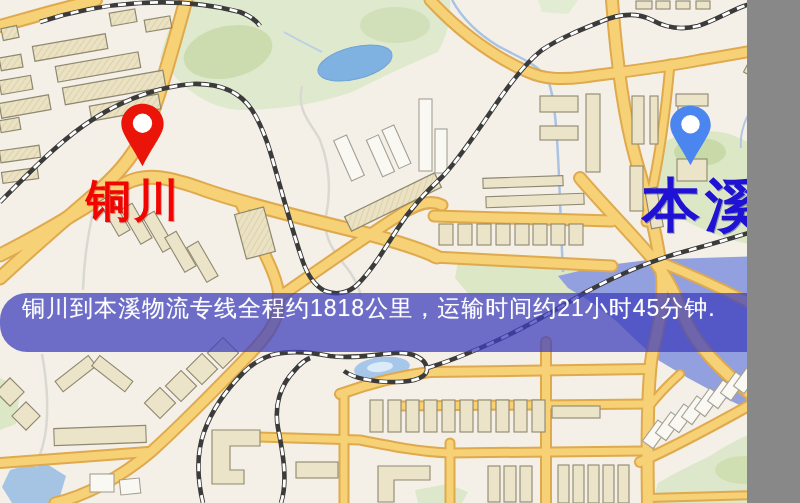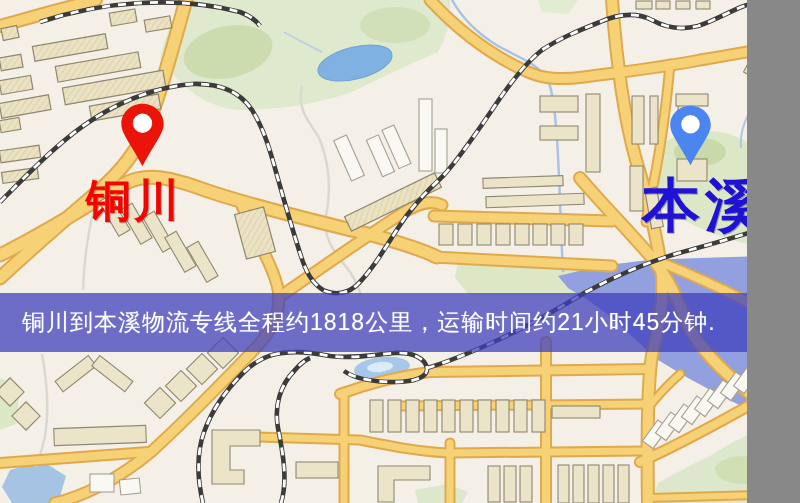--- a/index.html
+++ b/index.html
@@ -1,20 +1,20 @@
 <!DOCTYPE html>
 <html><head>
 <meta charset="utf-8">
 <style>
   html,body{margin:0;padding:0;background:#888;}
   #stage{position:relative;width:747px;height:503px;overflow:hidden;
          font-family:"Liberation Sans",sans-serif;background:#f4f0e7;}
   #map-svg{position:absolute;left:0;top:0;filter:blur(.3px);}
   .banner{position:absolute;left:0;top:293px;width:800px;height:59px;
-          background:rgba(62,64,189,.74);display:flex;align-items:center;}
+          background:rgba(62,64,189,.74);display:flex;border-radius:27px;}
   .banner p{margin:0;padding:0 10px 0 22px;color:#fff;font-size:23px;
             letter-spacing:1px;white-space:nowrap;font-weight:400;
             text-shadow:0 0 1px rgba(255,255,255,.4);}
   .map-label{position:absolute;font-family:"DejaVu Serif","Liberation Serif",serif;
              font-weight:bold;white-space:nowrap;line-height:1;}
   .label-origin{left:86px;top:178px;font-size:45px;letter-spacing:3px;color:#f20500;
                 text-shadow:1px 1px 0 rgba(160,0,0,.35);}
   .label-destination{left:642px;top:176px;font-size:58px;letter-spacing:5px;color:#2012d4;
                 text-shadow:1px 1px 0 rgba(0,0,140,.35);}
   .pin{position:absolute;}

